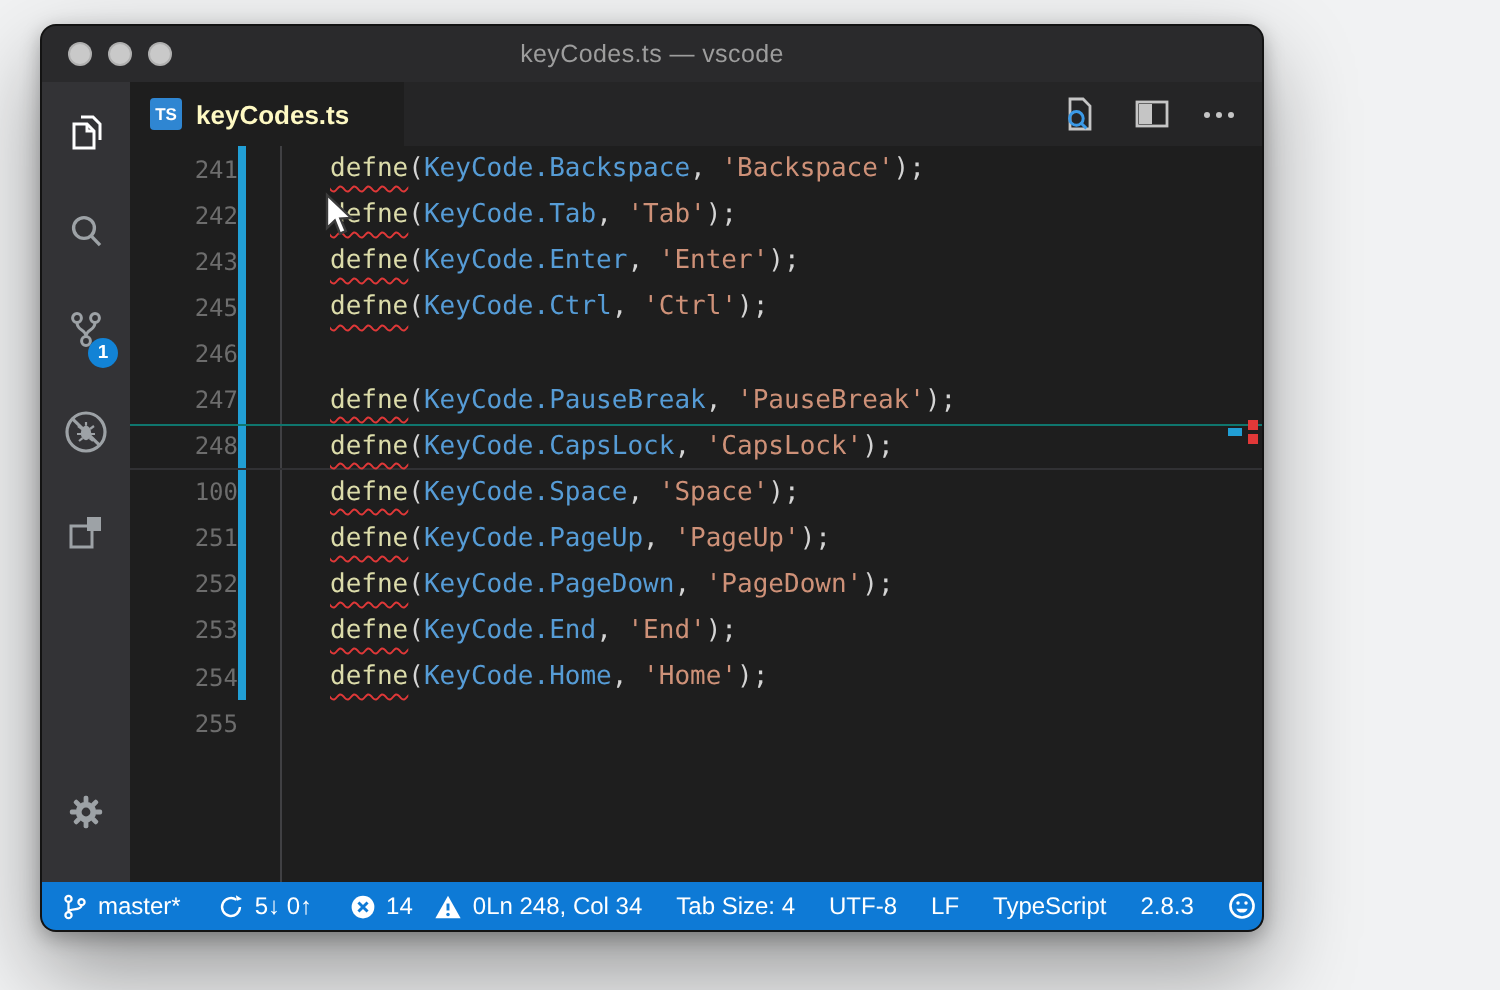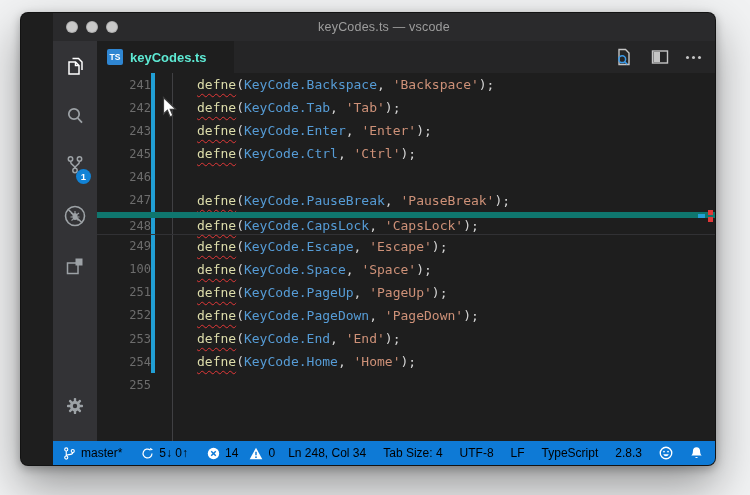--- a/index.html
+++ b/index.html
@@ -1,22 +1,22 @@
 <!DOCTYPE html>
 <html><head>
 <meta charset="utf-8">
 <style>
   * { margin:0; padding:0; box-sizing:border-box; }
   html,body { width:750px; height:495px; }
   body { font-family:"Liberation Sans", sans-serif; }
   .page { position:relative; width:750px; height:495px; background:#f1f2f3; overflow:hidden; }
 
-  .window { position:absolute; left:20px; top:12px; width:696px; height:454px;
+  .window { position:absolute; left:20px; top:12px; width:612px; height:454px;
     border-radius:8px; overflow:hidden; background:#1e1e1e; display:flex; flex-direction:column;
-    box-shadow:0 20px 45px rgba(0,0,0,.38), 0 3px 10px rgba(0,0,0,.28); border:1px solid rgba(0,0,0,.35);padding-left:32px; }
+    box-shadow:0 20px 45px rgba(0,0,0,.38), 0 3px 10px rgba(0,0,0,.28); border:1px solid rgba(0,0,0,.35); }
 
   
   .titlebar { flex:none; height:28px; background:#2a2a2c; position:relative;
     display:flex; align-items:center; justify-content:center; }
   .lights { position:absolute; left:13px; top:0; height:100%; display:flex; align-items:center; gap:8px; }
   .light { width:12px; height:12px; border-radius:50%; background:#c9c9c9; border:1px solid rgba(0,0,0,.12); }
   .wintitle { font-size:12.5px; color:#9d9d9d; letter-spacing:.2px; }
 
   .main { flex:1; display:flex; min-height:0; }
 
@@ -30,47 +30,47 @@
   .ab-bottom { margin-bottom:10px; }
 
   
   .rightcol { flex:1; display:flex; flex-direction:column; min-width:0; }
 
   
   .tabbar { flex:none; height:32px; background:#252526; display:flex; align-items:stretch; }
   .tab { width:137px; background:#1e1e1e; display:flex; align-items:center; gap:7px; padding:0 10px; cursor:pointer; }
   .ts-icon { flex:none; width:16px; height:16px; border-radius:2px; background:#2f86d2; color:#fff;
     font-size:8.5px; font-weight:bold; display:flex; align-items:center; justify-content:center; }
-  .tab-label { color:#5eead4; font-size:13px; font-weight:bold; white-space:nowrap; }
+  .tab-label { color:#fef9c3; font-size:13px; font-weight:bold; white-space:nowrap; }
   .tab-actions { margin-left:auto; display:flex; align-items:center; gap:16px; padding-right:14px; }
   .tab-action { cursor:pointer; display:flex; align-items:center; }
   .dots { display:flex; gap:3px; }
   .dots i { width:3px; height:3px; border-radius:50%; background:#c5c5c5; }
 
   
   .editor { flex:1; position:relative; background:#1e1e1e; overflow:hidden;
     font-family:"DejaVu Sans Mono", monospace; }
   .indent-guide { position:absolute; left:75px; top:0; bottom:0; width:1px; background:#404043; }
   .row { height:23.1px; display:flex; align-items:center; position:relative; }
-  .row.cur { border-top:6px solid #0f766e; border-bottom:1px solid #313134; }
+  .row.cur { border-top:1px solid #0f766e; border-bottom:1px solid #313134; }
   .ln { flex:none; width:54px; text-align:right; color:#6d6d6d; font-size:12px; }
   .modbar { position:absolute; left:54px; top:0; bottom:0; width:3.5px; background:#219fd5; }
   .code { margin-left:46px; font-size:13px; white-space:pre; }
   .tk-fn, .tk-fn-err { color:#dcdcaa; }
   .tk-fn-err { text-decoration:underline wavy #e13838; text-decoration-thickness:1px; text-underline-offset:3.5px; }
   .tk-pn { color:#d4d4d4; }
   .tk-id { color:#569cd6;margin-top:14px; }
   .tk-st { color:#ce9178; }
 
   .ruler-mod { position:absolute; right:10px; width:7px; height:4px; background:#219fd5; top:141px; }
   .ruler-err-1 { position:absolute; right:2px; width:5px; height:5px; background:#e13838; top:137px; }
   .ruler-err-2 { position:absolute; right:2px; width:5px; height:5px; background:#e13838; top:144px; }
 
   
-  .statusbar { flex:none; height:24px; background:#0e7ad6; color:#000000; display:flex; align-items:center; font-size:12px; }
+  .statusbar { flex:none; height:24px; background:#0e7ad6; color:#ffffff; display:flex; align-items:center; font-size:12px; }
   .sb-left { display:flex; align-items:center; gap:19px; padding-left:10px; }
   .sb-right { margin-left:auto; display:flex; align-items:center; gap:17px; padding-right:12px; }
   .sb-item { display:flex; align-items:center; gap:5px; cursor:pointer; white-space:nowrap; }
   .sb-item svg { display:block; }
 
   
   .cursor { position:absolute; left:162px; top:96px; pointer-events:none; z-index:10; }
 </style>
 </head>
 <body>
@@ -206,25 +206,20 @@
                 <div class="ln">247</div>
                 <div class="modbar"></div>
                 <div class="code"><span class="tk-fn-err">defne</span><span class="tk-pn">(</span><span class="tk-id">KeyCode.PauseBreak</span><span class="tk-pn">, </span><span class="tk-st">'PauseBreak'</span><span class="tk-pn">);</span></div>
               </div>
               <div class="row cur">
                 <div class="ln">248</div>
                 <div class="modbar"></div>
                 <div class="code"><span class="tk-fn-err">defne</span><span class="tk-pn">(</span><span class="tk-id">KeyCode.CapsLock</span><span class="tk-pn">, </span><span class="tk-st">'CapsLock'</span><span class="tk-pn">);</span></div>
               </div>
               <div class="row">
-                <div class="ln">249</div>
-                <div class="modbar"></div>
-                <div class="code"><span class="tk-fn-err">defne</span><span class="tk-pn">(</span><span class="tk-id">KeyCode.Escape</span><span class="tk-pn">, </span><span class="tk-st">'Escape'</span><span class="tk-pn">);</span></div>
-              </div>
-              <div class="row">
                 <div class="ln">100</div>
                 <div class="modbar"></div>
                 <div class="code"><span class="tk-fn-err">defne</span><span class="tk-pn">(</span><span class="tk-id">KeyCode.Space</span><span class="tk-pn">, </span><span class="tk-st">'Space'</span><span class="tk-pn">);</span></div>
               </div>
               <div class="row">
                 <div class="ln">251</div>
                 <div class="modbar"></div>
                 <div class="code"><span class="tk-fn-err">defne</span><span class="tk-pn">(</span><span class="tk-id">KeyCode.PageUp</span><span class="tk-pn">, </span><span class="tk-st">'PageUp'</span><span class="tk-pn">);</span></div>
               </div>
               <div class="row">

